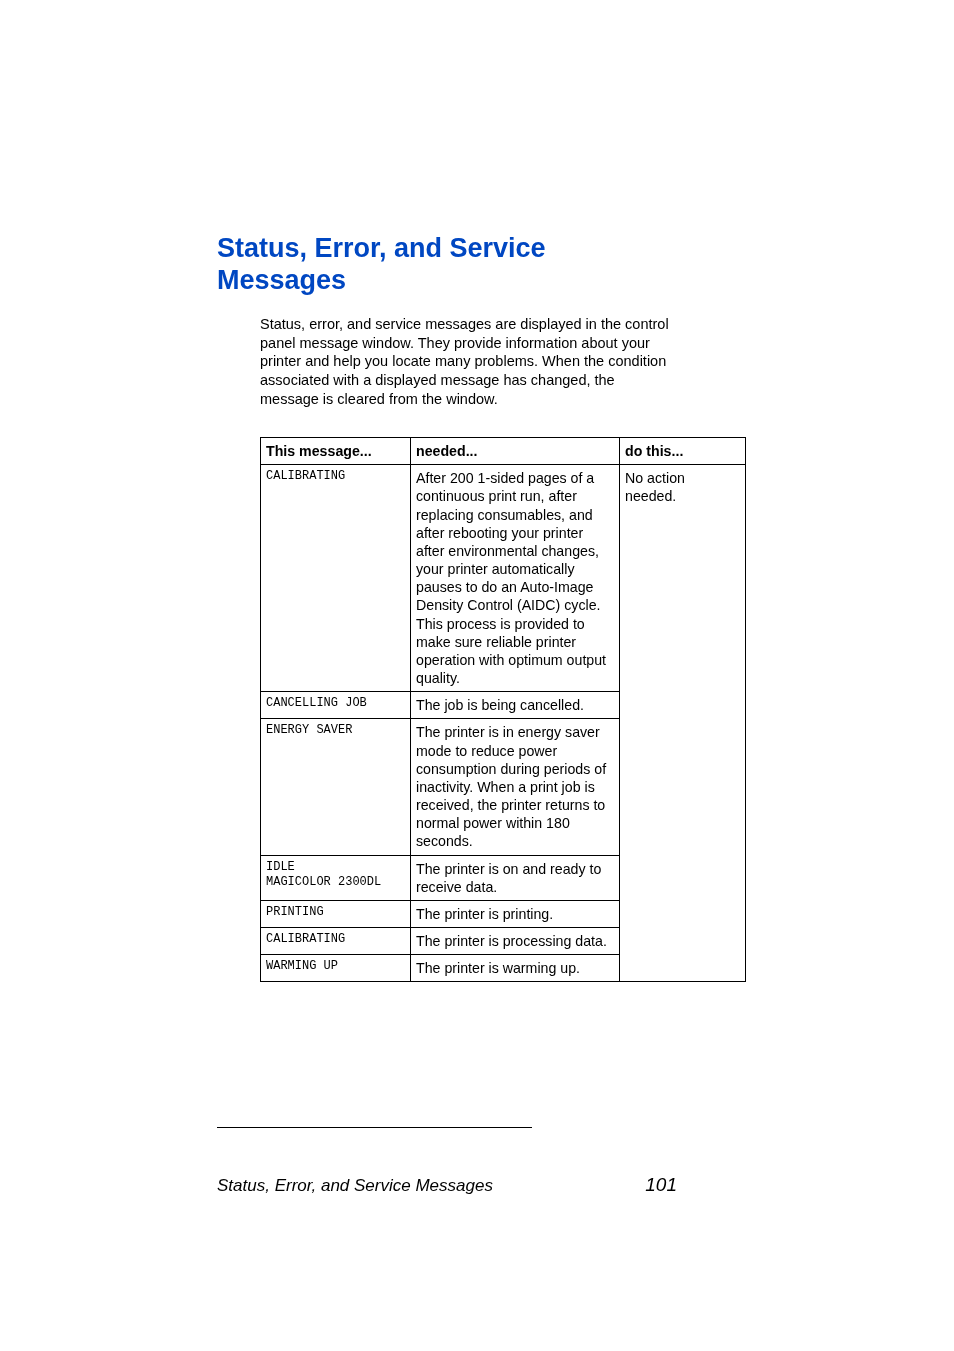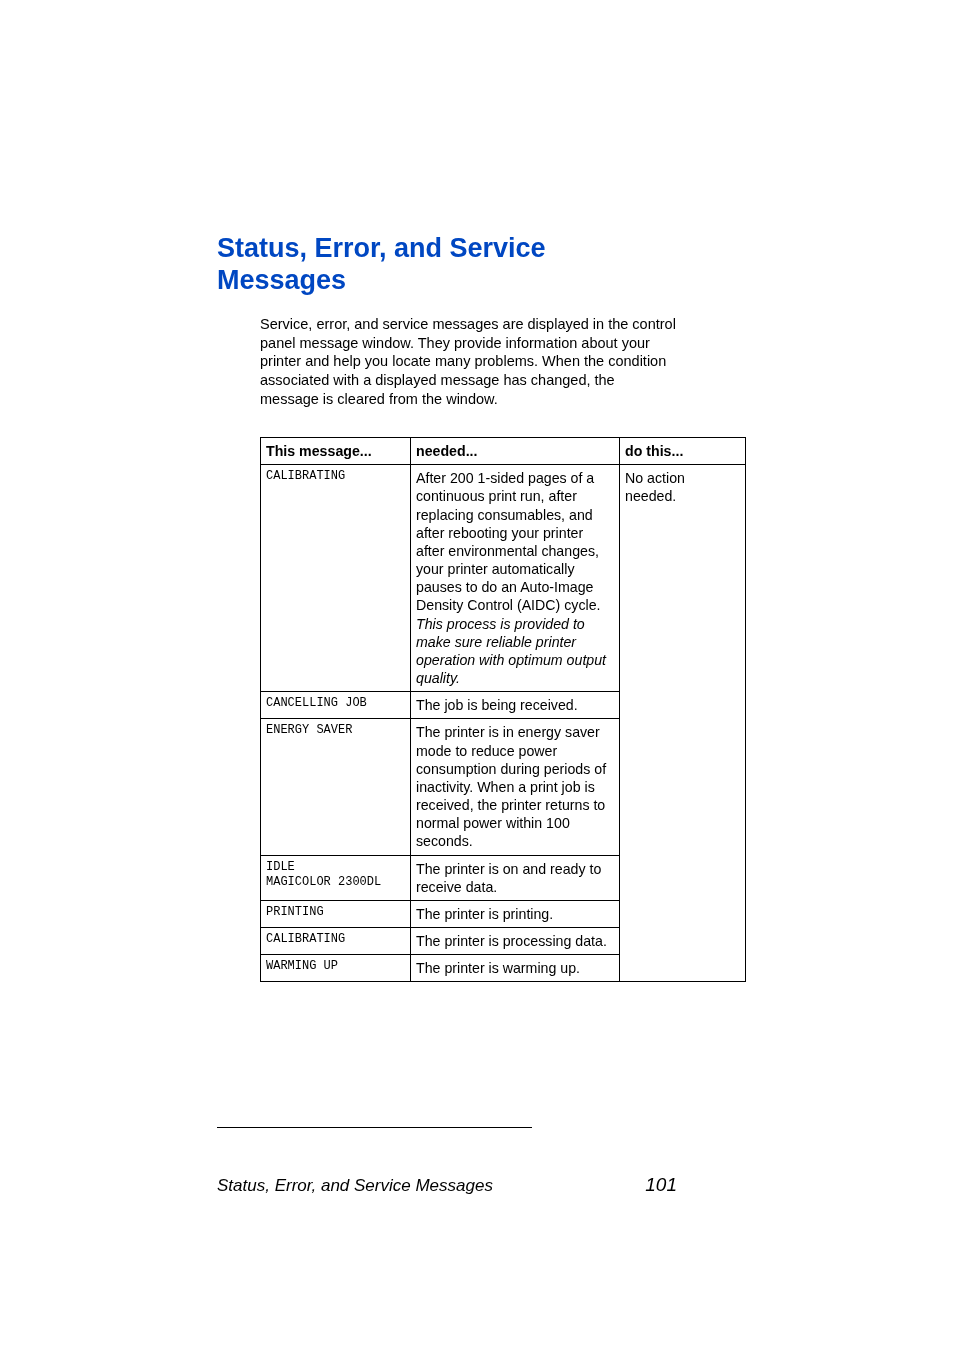--- a/index.html
+++ b/index.html
@@ -56,21 +56,21 @@
     font-weight: bold;
     font-size: 14.2px;
   }
   col.c1 { width: 150px; }
   col.c2 { width: 209px; }
   col.c3 { width: 126px; }
   .mono {
     font-family: "Courier New", Courier, monospace;
     font-size: 12px;
   }
-  .italic { font-style: italic; }
+  .italic { }
   .footer {
     position: absolute;
     left: 217px;
     right: 208px;
     bottom: 155px;
   }
   .footer-line {
     border-top: 1px solid #000;
     width: 315px;
     margin-bottom: 10px;
@@ -83,21 +83,21 @@
   }
   .footer-left { font-size: 17px; }
   .footer-right { font-size: 19px; margin-top: 36px; }
 </style>
 </head>
 <body>
 
 <div class="page">
   <h1 class="main-title">Status, Error, and Service Messages</h1>
 
-  <div class="intro">Service, error, and service messages are displayed in the control panel message window. They provide information about your printer and help you locate many problems. When the condition associated with a displayed message has changed, the message is cleared from the window.</div>
+  <div class="intro">Status, error, and service messages are displayed in the control panel message window. They provide information about your printer and help you locate many problems. When the condition associated with a displayed message has changed, the message is cleared from the window.</div>
 
 
   <table class="msgs">
     <colgroup>
       <col class="c1">
         <col class="c2">
         <col class="c3">
     </colgroup>
     <thead>
       <tr>
@@ -109,25 +109,25 @@
     <tbody>
       <tr>
         <td class="mono">CALIBRATING</td>
         <td>
           <span>After 200 1-sided pages of a continuous print run, after replacing consumables, and after rebooting your printer after environmental changes, your printer automatically pauses to do an Auto-Image Density Control (AIDC) cycle. </span><span class="italic">This process is provided to make sure reliable printer operation with optimum output quality.</span>
         </td>
         <td rowspan="7">No action needed.</td>
       </tr>
       <tr>
         <td class="mono">CANCELLING JOB</td>
-        <td>The job is being received.</td>
+        <td>The job is being cancelled.</td>
       </tr>
       <tr>
         <td class="mono">ENERGY SAVER</td>
-        <td>The printer is in energy saver mode to reduce power consumption during periods of inactivity. When a print job is received, the printer returns to normal power within 100 seconds.</td>
+        <td>The printer is in energy saver mode to reduce power consumption during periods of inactivity. When a print job is received, the printer returns to normal power within 180 seconds.</td>
       </tr>
       <tr>
         <td class="mono">
           <div>IDLE</div>
           <div>MAGICOLOR 2300DL</div>
         </td>
         <td>The printer is on and ready to receive data.</td>
       </tr>
       <tr>
         <td class="mono">PRINTING</td>

